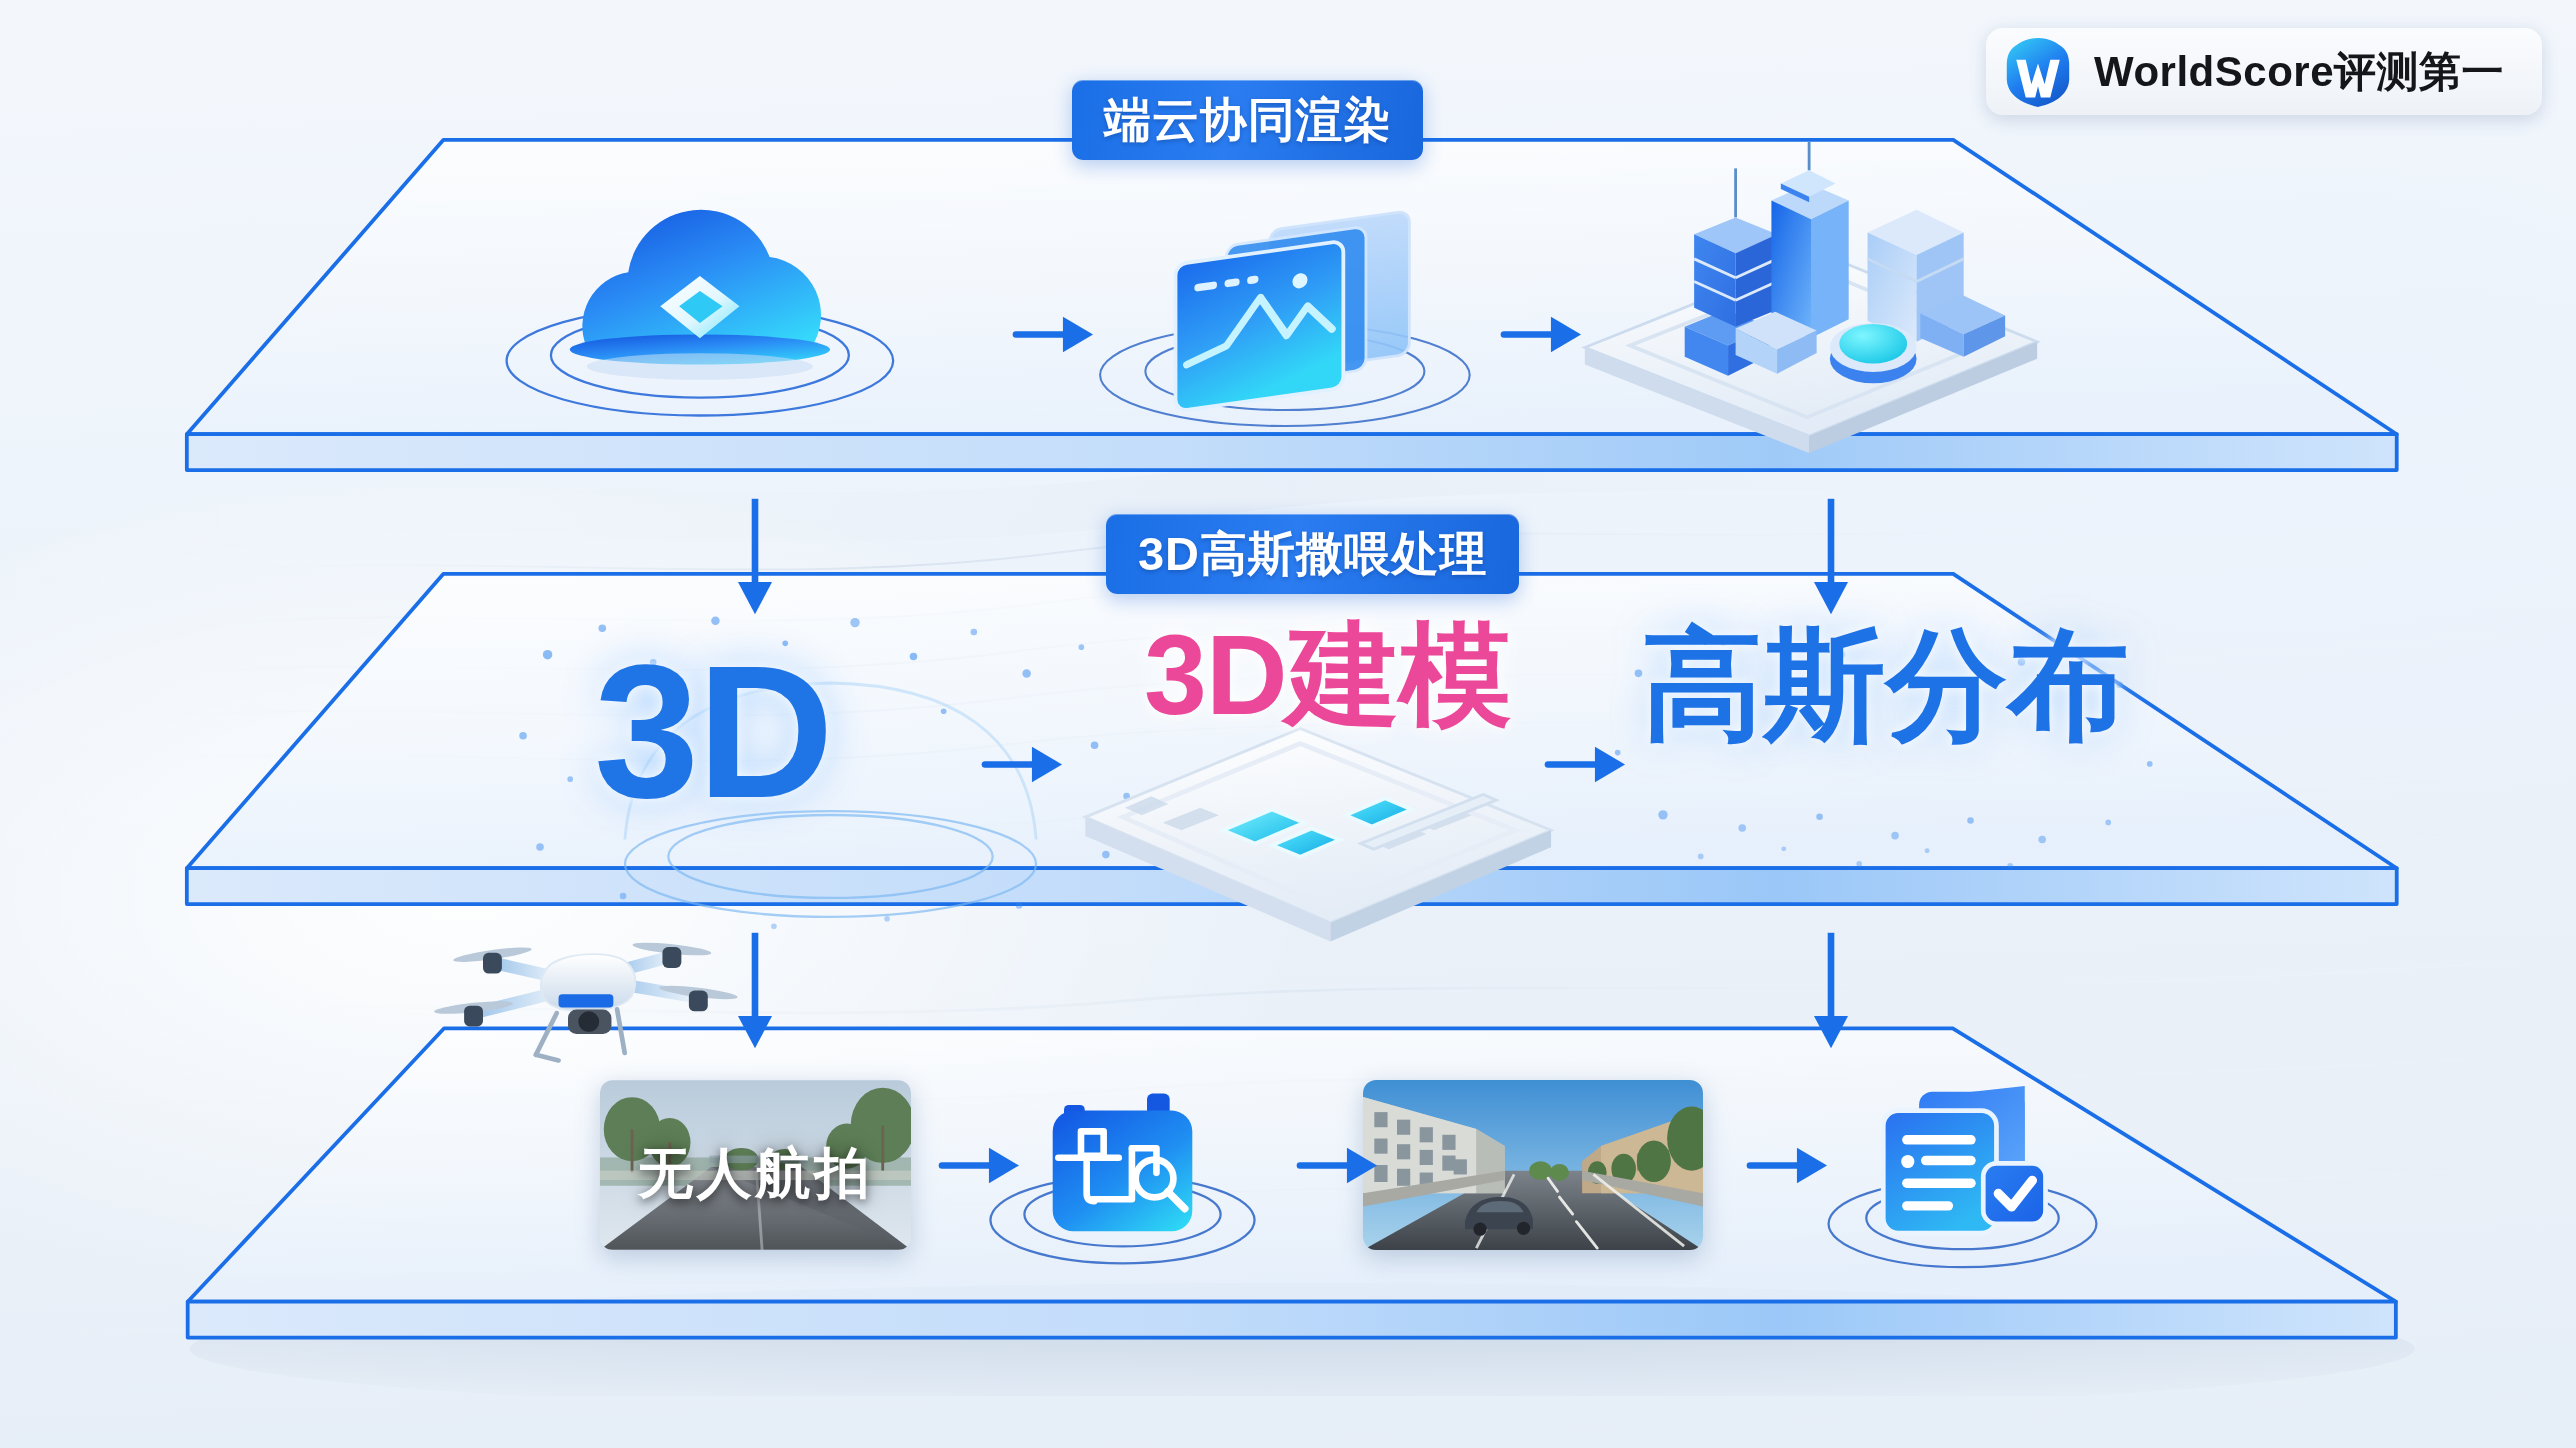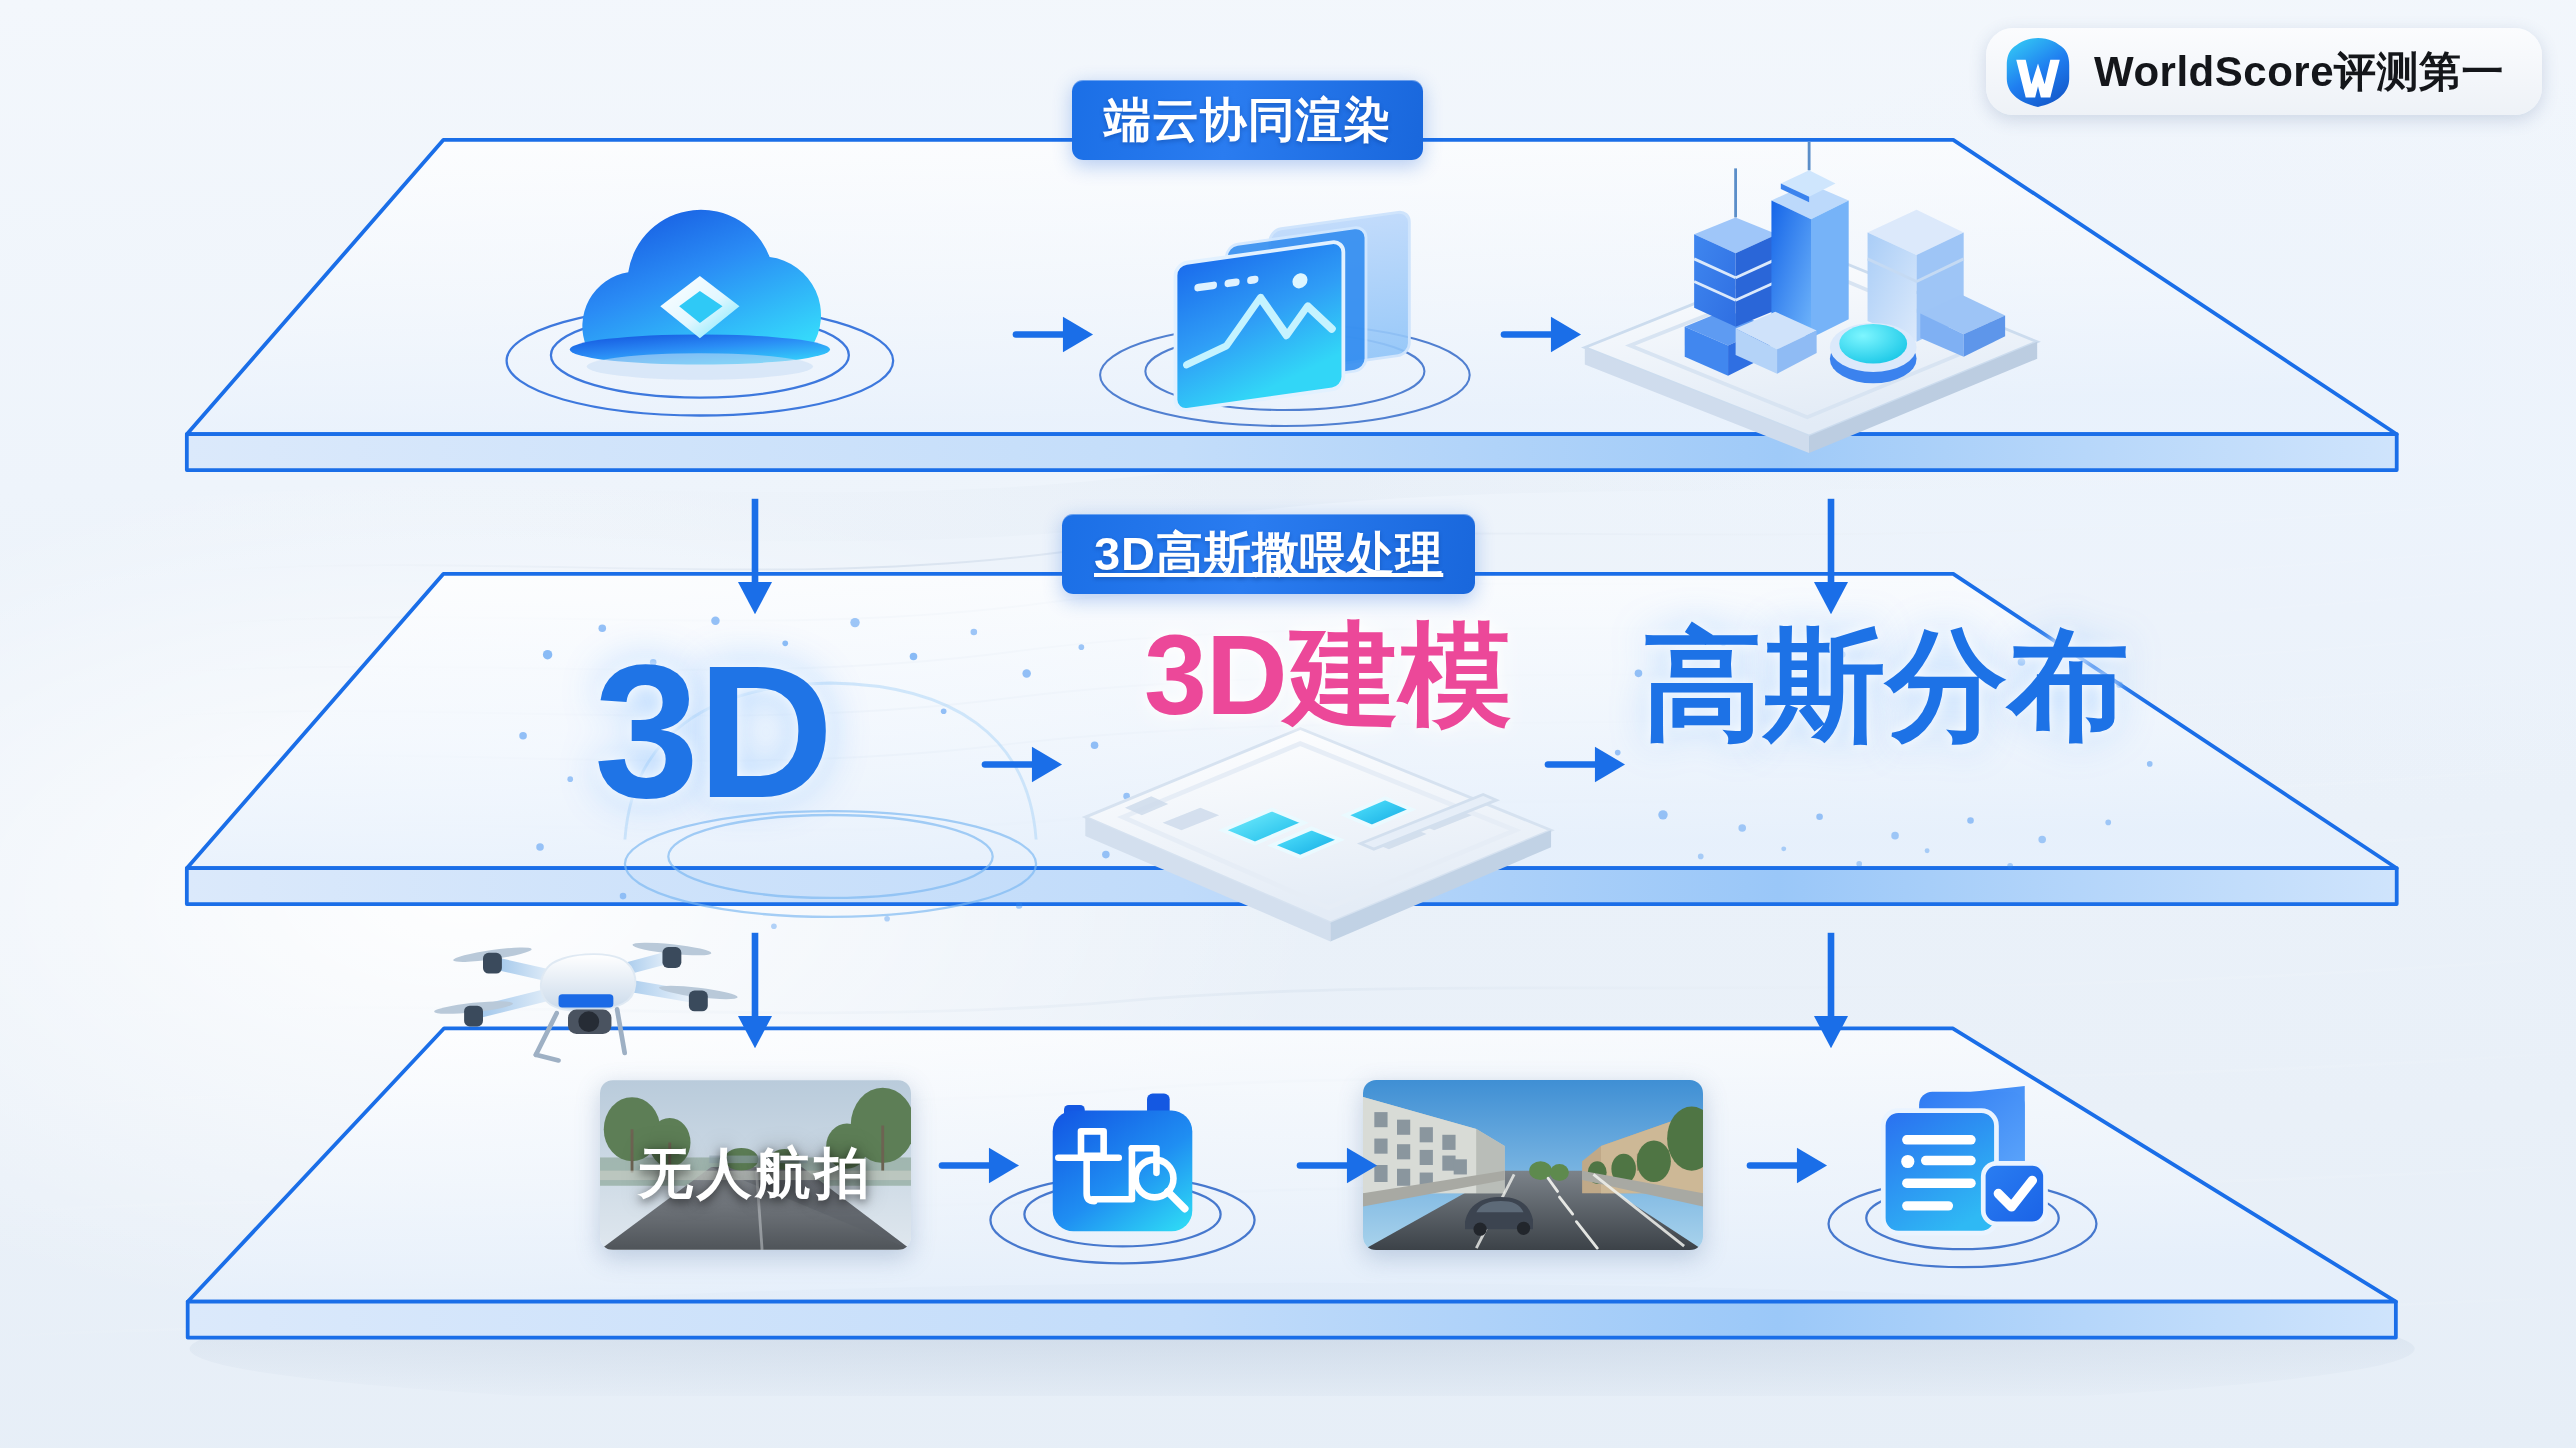--- a/index.html
+++ b/index.html
@@ -29,21 +29,21 @@
     box-shadow:0 5.7px 19px rgba(23,95,215,.30), inset 0 0.9px 0 rgba(255,255,255,.35);
     color:#fff; font-size:47px; font-weight:bold; letter-spacing:0.9px;
     white-space:nowrap; z-index:40;
     text-shadow:0 1.9px 4.7px rgba(0,40,110,.30);
   }
 
   
   .badge{
     position:absolute; right:34px; top:28px; z-index:60;
     display:flex; align-items:center; gap:21px;
-    height:87px; padding:0 38px 0 17px; border-radius:27px;
+    height:87px; padding:0 38px 0 17px; border-radius:17px;
     background:linear-gradient(180deg,#fbfcfe 0%,#eef2f7 100%);
     box-shadow:0 4.7px 17px rgba(60,90,140,.20);
   }
   .badge-text{ font-size:42px; font-weight:bold; color:#14161a; white-space:nowrap; letter-spacing:0.5px; }
 
   
   .h-arrow{ position:absolute; z-index:30; }
   .v-arrow{ position:absolute; z-index:30; }
 
   
@@ -429,21 +429,21 @@
         <circle cx="280" cy="266" r="3" opacity=".35"></circle>
           <circle cx="440" cy="268" r="3" opacity=".35"></circle>
         <circle cx="352" cy="252" r="2.6" opacity=".35"></circle>
           <circle cx="200" cy="250" r="2.6" opacity=".35"></circle>
       </g>
     </svg>
     <div class="word-gauss" style="left:1642px;top:191px;">
       <span>高斯分布</span>
     </div>
 
-    <div class="chip" style="left:1062px;top:80px;text-decoration:underline;">
+    <div class="chip" style="left:1106px;top:80px;">
       <span>3D高斯撒喂处理</span>
     </div>
   </div>
 
   <svg class="v-arrow" width="38" height="123" viewBox="0 0 40 130" style="left:736px;top:929px;">
     <path d="M20,4 L20,96" stroke="#1a6ee8" stroke-width="7"></path>
     <path d="M2,92 L38,92 L20,126 Z" fill="#1a6ee8"></path>
   </svg>
   <svg class="v-arrow" width="38" height="123" viewBox="0 0 40 130" style="left:1812px;top:929px;">
     <path d="M20,4 L20,96" stroke="#1a6ee8" stroke-width="7"></path>

